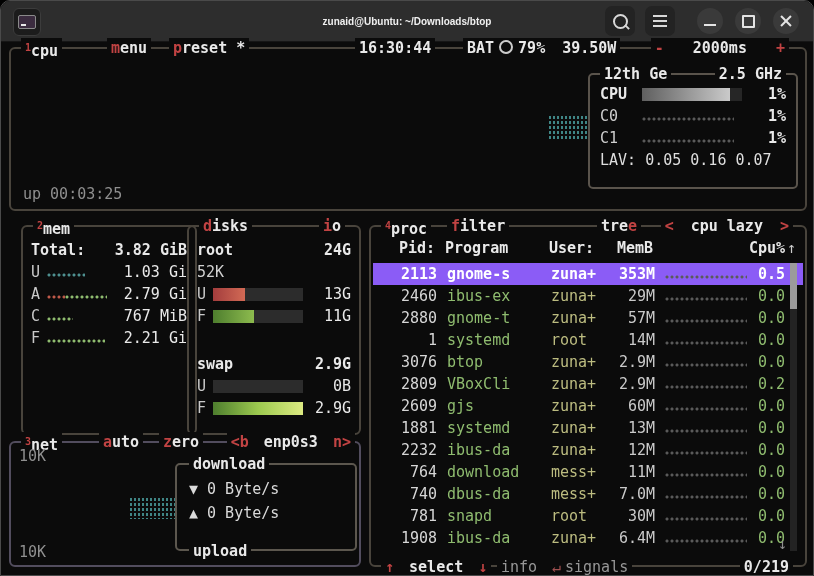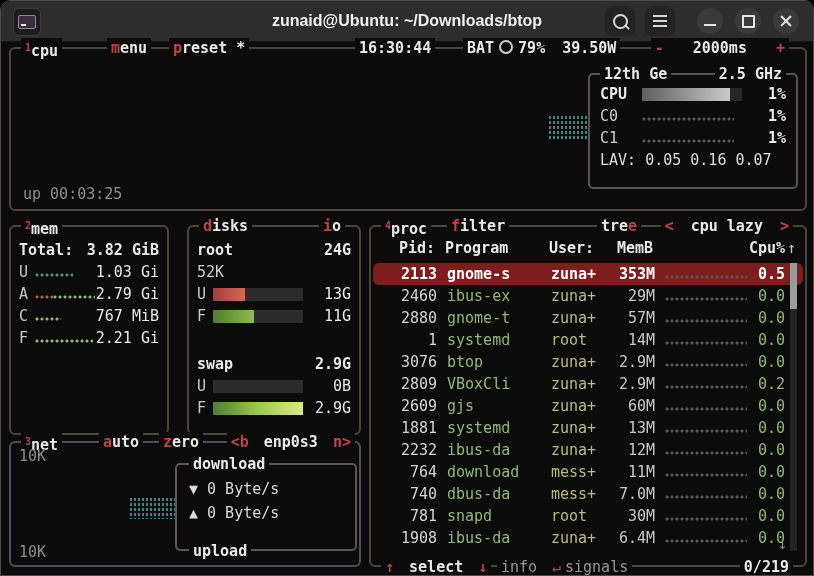--- a/index.html
+++ b/index.html
@@ -3,21 +3,21 @@
 <meta charset="utf-8">
 <style>
   html,body{margin:0;padding:0;background:#000;}
   .screen{position:relative;width:814px;height:576px;background:#0b0b0b;overflow:hidden;
           border:1px solid #4a4a4a;box-sizing:border-box;border-radius:10px 10px 0 0;
           font-family:"DejaVu Sans Mono",monospace;font-size:15px;color:#d8d8d8;}
   
   .titlebar{position:absolute;left:0;top:0;right:0;height:40px;background:#2d2d2d;
             border-bottom:1px solid #161616;display:flex;align-items:center;}
   .tb-title{position:absolute;left:50%;transform:translateX(-50%);
-            font-family:"Liberation Sans",sans-serif;font-size:16px;font-weight:700;color:#f0f0f0;white-space:nowrap;}
+            font-family:"Liberation Sans",sans-serif;font-size:10px;font-weight:700;color:#f0f0f0;white-space:nowrap;}
   .tb-app{position:absolute;left:12px;top:7px;width:26px;height:26px;border-radius:6px;background:#1c1c1c;
           border:1px solid #3c3c3c;display:flex;align-items:center;justify-content:center;}
   .app-glyph{width:16px;height:12px;background:#3b2c3f;border:1px solid #8a8a8a;border-radius:2px;position:relative;}
   .app-glyph::before{content:"";position:absolute;left:2px;bottom:2px;width:5px;height:2px;background:#e8e8e8;}
   .tb-right{position:absolute;right:14px;top:0;height:40px;display:flex;align-items:center;}
   .tb-btn{display:flex;align-items:center;justify-content:center;cursor:pointer;}
   .tb-sq{width:30px;height:30px;border-radius:7px;background:#232323;}
   .tb-circle{width:26px;height:26px;border-radius:50%;background:#3a3a3a;}
   .gap10{margin-right:10px;} .gap22{margin-right:22px;} .gap12{margin-right:12px;}
   .mag{position:relative;width:11px;height:11px;border:2px solid #d8d8d8;border-radius:50%;}
@@ -45,21 +45,21 @@
   .batring{display:inline-block;width:10px;height:10px;border:2px solid #cccccc;border-radius:50%;margin:0 5px;vertical-align:-1px;}
   .cpu-panel{position:absolute;left:577px;top:24px;width:206px;height:112px;border:2px solid #5a544c;border-radius:5px;background:#0b0b0b;}
   .prow{display:flex;align-items:center;height:22px;padding:0 10px;}
   .prow .plbl{width:42px;}
   .prow .ppct{margin-left:auto;font-weight:700;color:#e9e9e9;}
   .pmeter{width:100px;height:13px;background:#262626;}
   .pmeter .pfill{display:block;height:100%;width:88%;background:linear-gradient(90deg,#5f5f5f,#cacaca);}
   .lavrow{padding:0 10px;color:#dedede;height:22px;line-height:22px;}
   .uptime{position:absolute;left:12px;bottom:6px;color:#8f8f8f;}
   
-  .mem-box{left:8px;top:224px;width:160px;height:210px;}
+  .mem-box{left:20px;top:224px;width:176px;height:210px;}
   .disks-box{left:186px;top:224px;width:174px;height:210px;}
   .srow{display:flex;align-items:center;height:22px;padding:0 8px;}
   .srow .slbl{width:16px;color:#c9c9c9;}
   .srow .sval{margin-left:auto;color:#e9e9e9;}
   .pad-top{padding-top:12px;}
   .d-teal{--c:#4e9090;} .d-green{--c:#8fbc6f;} .d-red{--c:#c05a4a;} .d-gray{--c:#5a5a5a;}
   .bar{position:relative;width:90px;height:13px;background:#2c2c2c;display:inline-block;}
   .bar .bfill{position:absolute;left:0;top:0;bottom:0;}
   .f-root-u{width:36%;background:linear-gradient(90deg,#a33d3d,#d26a55);}
   .f-root-f{width:46%;background:linear-gradient(90deg,#4e7e2e,#8dbb4e);}
@@ -77,21 +77,21 @@
   .prochead{position:absolute;left:0;top:12px;right:0;height:22px;}
   .c-pid{position:absolute;left:6px;width:58px;text-align:right;}
   .c-prog{position:absolute;left:74px;width:104px;}
   .c-user{position:absolute;left:178px;width:60px;}
   .c-mem{position:absolute;left:234px;width:48px;text-align:right;}
   .c-meter{position:absolute;left:292px;width:82px;top:5px;height:12px;}
   .c-cpu{position:absolute;left:378px;width:34px;text-align:right;}
   .c-arrow{position:absolute;left:416px;color:#cccccc;}
   .procrows{position:absolute;left:2px;right:2px;top:36px;}
   .procrow{position:relative;height:22px;line-height:22px;cursor:pointer;}
-  .procrow.selected{background:#7f1d1d;border-radius:6px;}
+  .procrow.selected{background:#8b5cf6;}
   .procrow.selected span{color:#ffffff !important;font-weight:700;}
   .rt-pid{color:#d6d6d6;} .rt-prog{color:#8fbc6f;} .rt-user{color:#bcbc80;} .rt-mem{color:#c9c9c9;} .rt-cpu{color:#8fbc6f;}
   .rowmeter{background-image:radial-gradient(circle at 2px 9px,#5a5a5a 1.4px,transparent 1.7px);background-size:5px 12px;background-repeat:repeat-x;}
   .scrollbar{position:absolute;right:8px;top:36px;width:7px;height:288px;background:#232323;}
   .thumb{width:100%;height:46px;background:#9b9b9b;}
   .scrolldown{position:absolute;right:18px;bottom:12px;color:#8f8f8f;}
   .fgap{margin-right:6px;}
   .enter{color:#a05050;}
 </style>
 </head>

